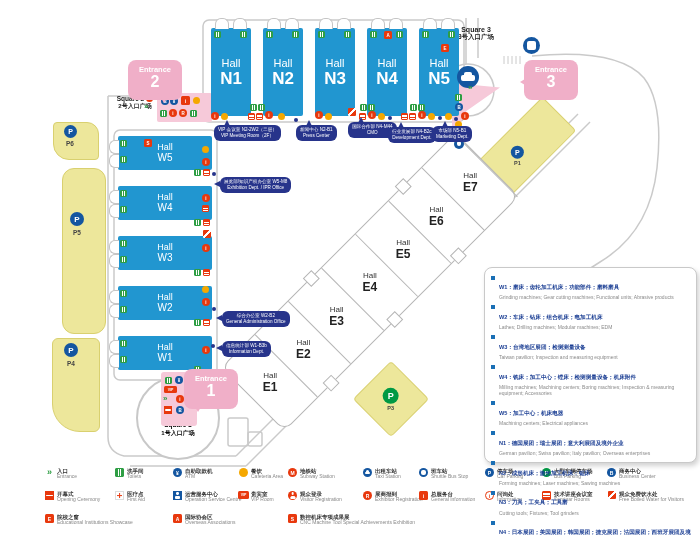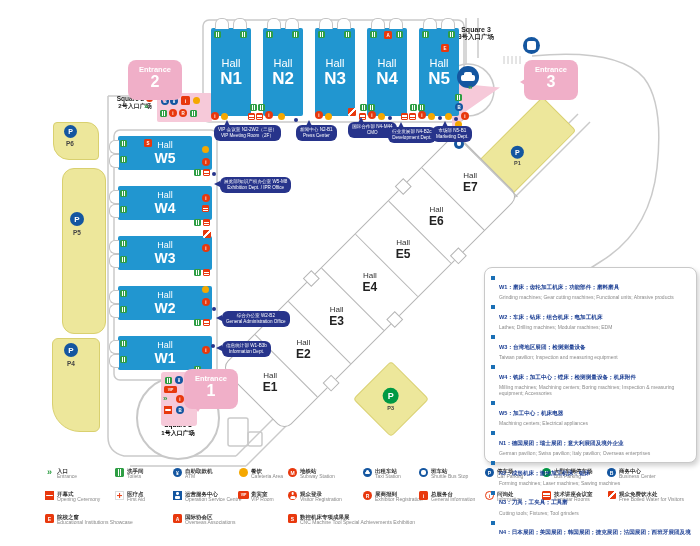--- a/index.html
+++ b/index.html
@@ -8,21 +8,21 @@
   .roads{position:absolute;left:0;top:0;z-index:0;}
   
   .nhall{position:absolute;top:28px;width:40px;height:88px;background:#2196d0;border-radius:2px;z-index:3;
          display:flex;flex-direction:column;align-items:center;justify-content:center;color:#fff;text-align:center;}
   .nhall .hw{font-size:11px;line-height:1.1;}
   .nhall .hc{font-size:17px;font-weight:bold;line-height:1;}
   .ntab{position:absolute;top:-10px;width:12px;height:10px;background:#fff;border:1px solid #c5c5c5;border-bottom:none;border-radius:6px 6px 0 0;}
   .whall{position:absolute;left:118px;width:94px;height:34px;background:#2196d0;border-radius:2px;z-index:3;
          display:flex;flex-direction:column;align-items:center;justify-content:center;color:#fff;text-align:center;}
   .whall .hw{font-size:9px;line-height:1.1;}
-  .whall .hc{font-size:14px;font-weight:bold;line-height:1;}
+  .whall .hc{font-size:10px;font-weight:normal;line-height:1;}
   .wtab{position:absolute;left:-9px;width:9px;height:12px;background:#fff;border:1px solid #c5c5c5;border-right:none;border-radius:6px 0 0 6px;}
   .eband{position:absolute;left:204px;top:237px;width:330px;height:88px;transform:rotate(-45deg);background:#fff;
          border:1.5px solid #b5b5b5;border-radius:10px;display:flex;z-index:1;}
   .ecell{flex:1;border-right:1px solid #b5b5b5;display:flex;align-items:center;justify-content:center;}
   .ecell:last-child{border-right:none;}
   .elab{transform:rotate(45deg);text-align:center;color:#222;}
   .ehw{font-size:8px;line-height:1.1;color:#333;}
   .ehc{font-size:12px;font-weight:bold;line-height:1;}
   .bump{position:absolute;width:10px;height:10px;background:#fff;border:1px solid #b5b5b5;}
   

